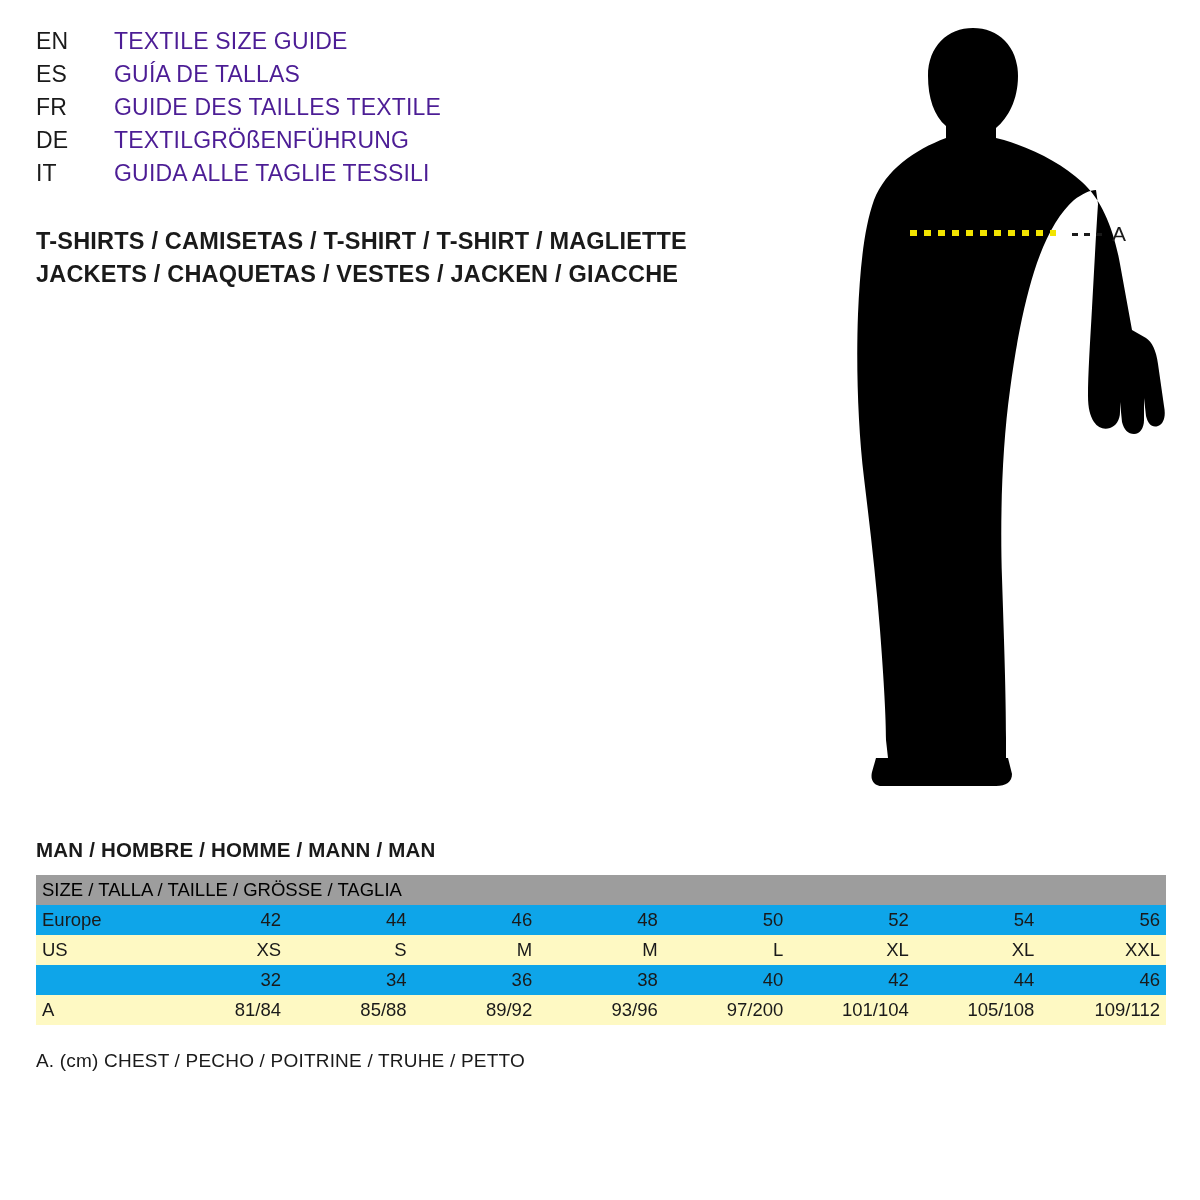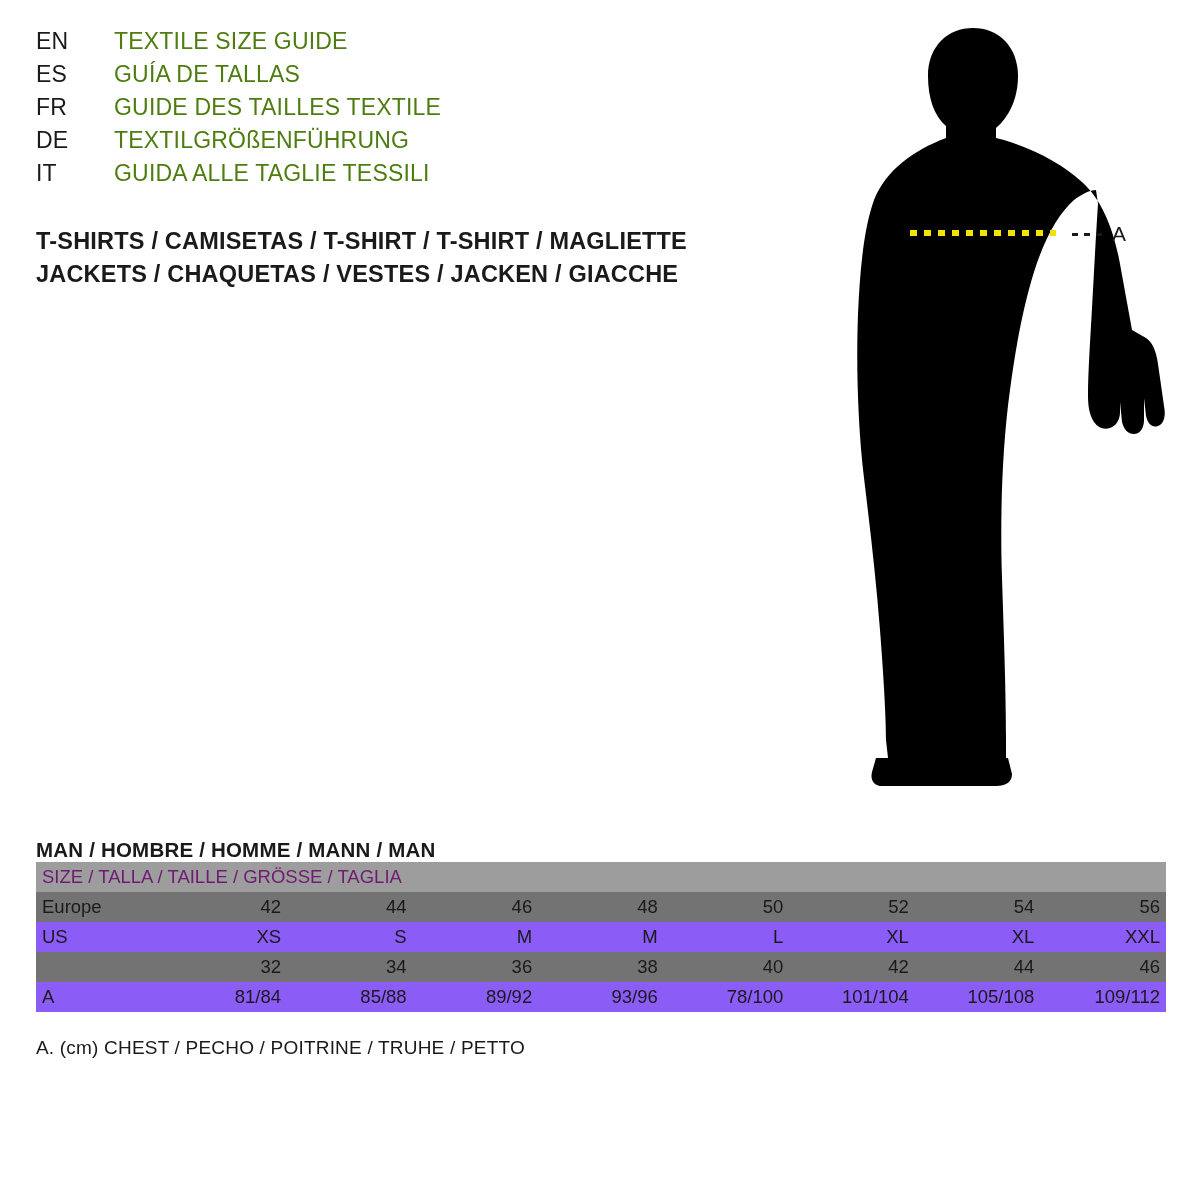--- a/index.html
+++ b/index.html
@@ -32,21 +32,21 @@
     height: 33px;
     font-size: 23px;
     letter-spacing: 0.2px;
   }
   .lang-code {
     width: 78px;
     flex: 0 0 78px;
     color: #1a1a1a;
   }
   .lang-text {
-    color: #4d7c0f;
+    color: #4c1d95;
     white-space: nowrap;
   }
 
   
   .cat-block {
     position: absolute;
     top: 225px;
     left: 36px;
     width: 760px;
   }
@@ -92,41 +92,42 @@
   .table-section {
     position: absolute;
     top: 838px;
     left: 36px;
     width: 1130px;
   }
   .man-title {
     font-size: 20.5px;
     font-weight: bold;
     letter-spacing: 0.2px;
+    margin-bottom: 13px;
     white-space: nowrap;
   }
   table.size-table {
     border-collapse: collapse;
     width: 1130px;
     table-layout: fixed;
     font-size: 18.5px;
   }
   table.size-table td {
     height: 30px;
     padding: 0 6px;
     vertical-align: middle;
   }
   .row-header td {
     background: #9d9d9d;
-    color: #701a75;
+    color: #000000;
     font-size: 18.5px;
     height: 31px;
   }
-  .row-light td { background: #737373; }
-  .row-dark  td { background: #8b5cf6; }
+  .row-light td { background: #0ea5e9; }
+  .row-dark  td { background: #fef9c3; }
   .col-label {
     width: 172px;
     text-align: left;
     padding-left: 6px;
   }
   .col-val { text-align: right; }
   .footnote {
     margin-top: 25px;
     font-size: 19px;
     letter-spacing: 0.2px;
@@ -258,21 +259,21 @@
         <td class="col-val">42</td>
         <td class="col-val">44</td>
         <td class="col-val">46</td>
       </tr>
       <tr class="row-dark">
         <td class="col-label">A</td>
         <td class="col-val">81/84</td>
         <td class="col-val">85/88</td>
         <td class="col-val">89/92</td>
         <td class="col-val">93/96</td>
-        <td class="col-val">78/100</td>
+        <td class="col-val">97/200</td>
         <td class="col-val">101/104</td>
         <td class="col-val">105/108</td>
         <td class="col-val">109/112</td>
       </tr>
     </tbody>
       </table>
 
     <div class="footnote">A. (cm) CHEST / PECHO / POITRINE / TRUHE / PETTO</div>
   </div>
 

